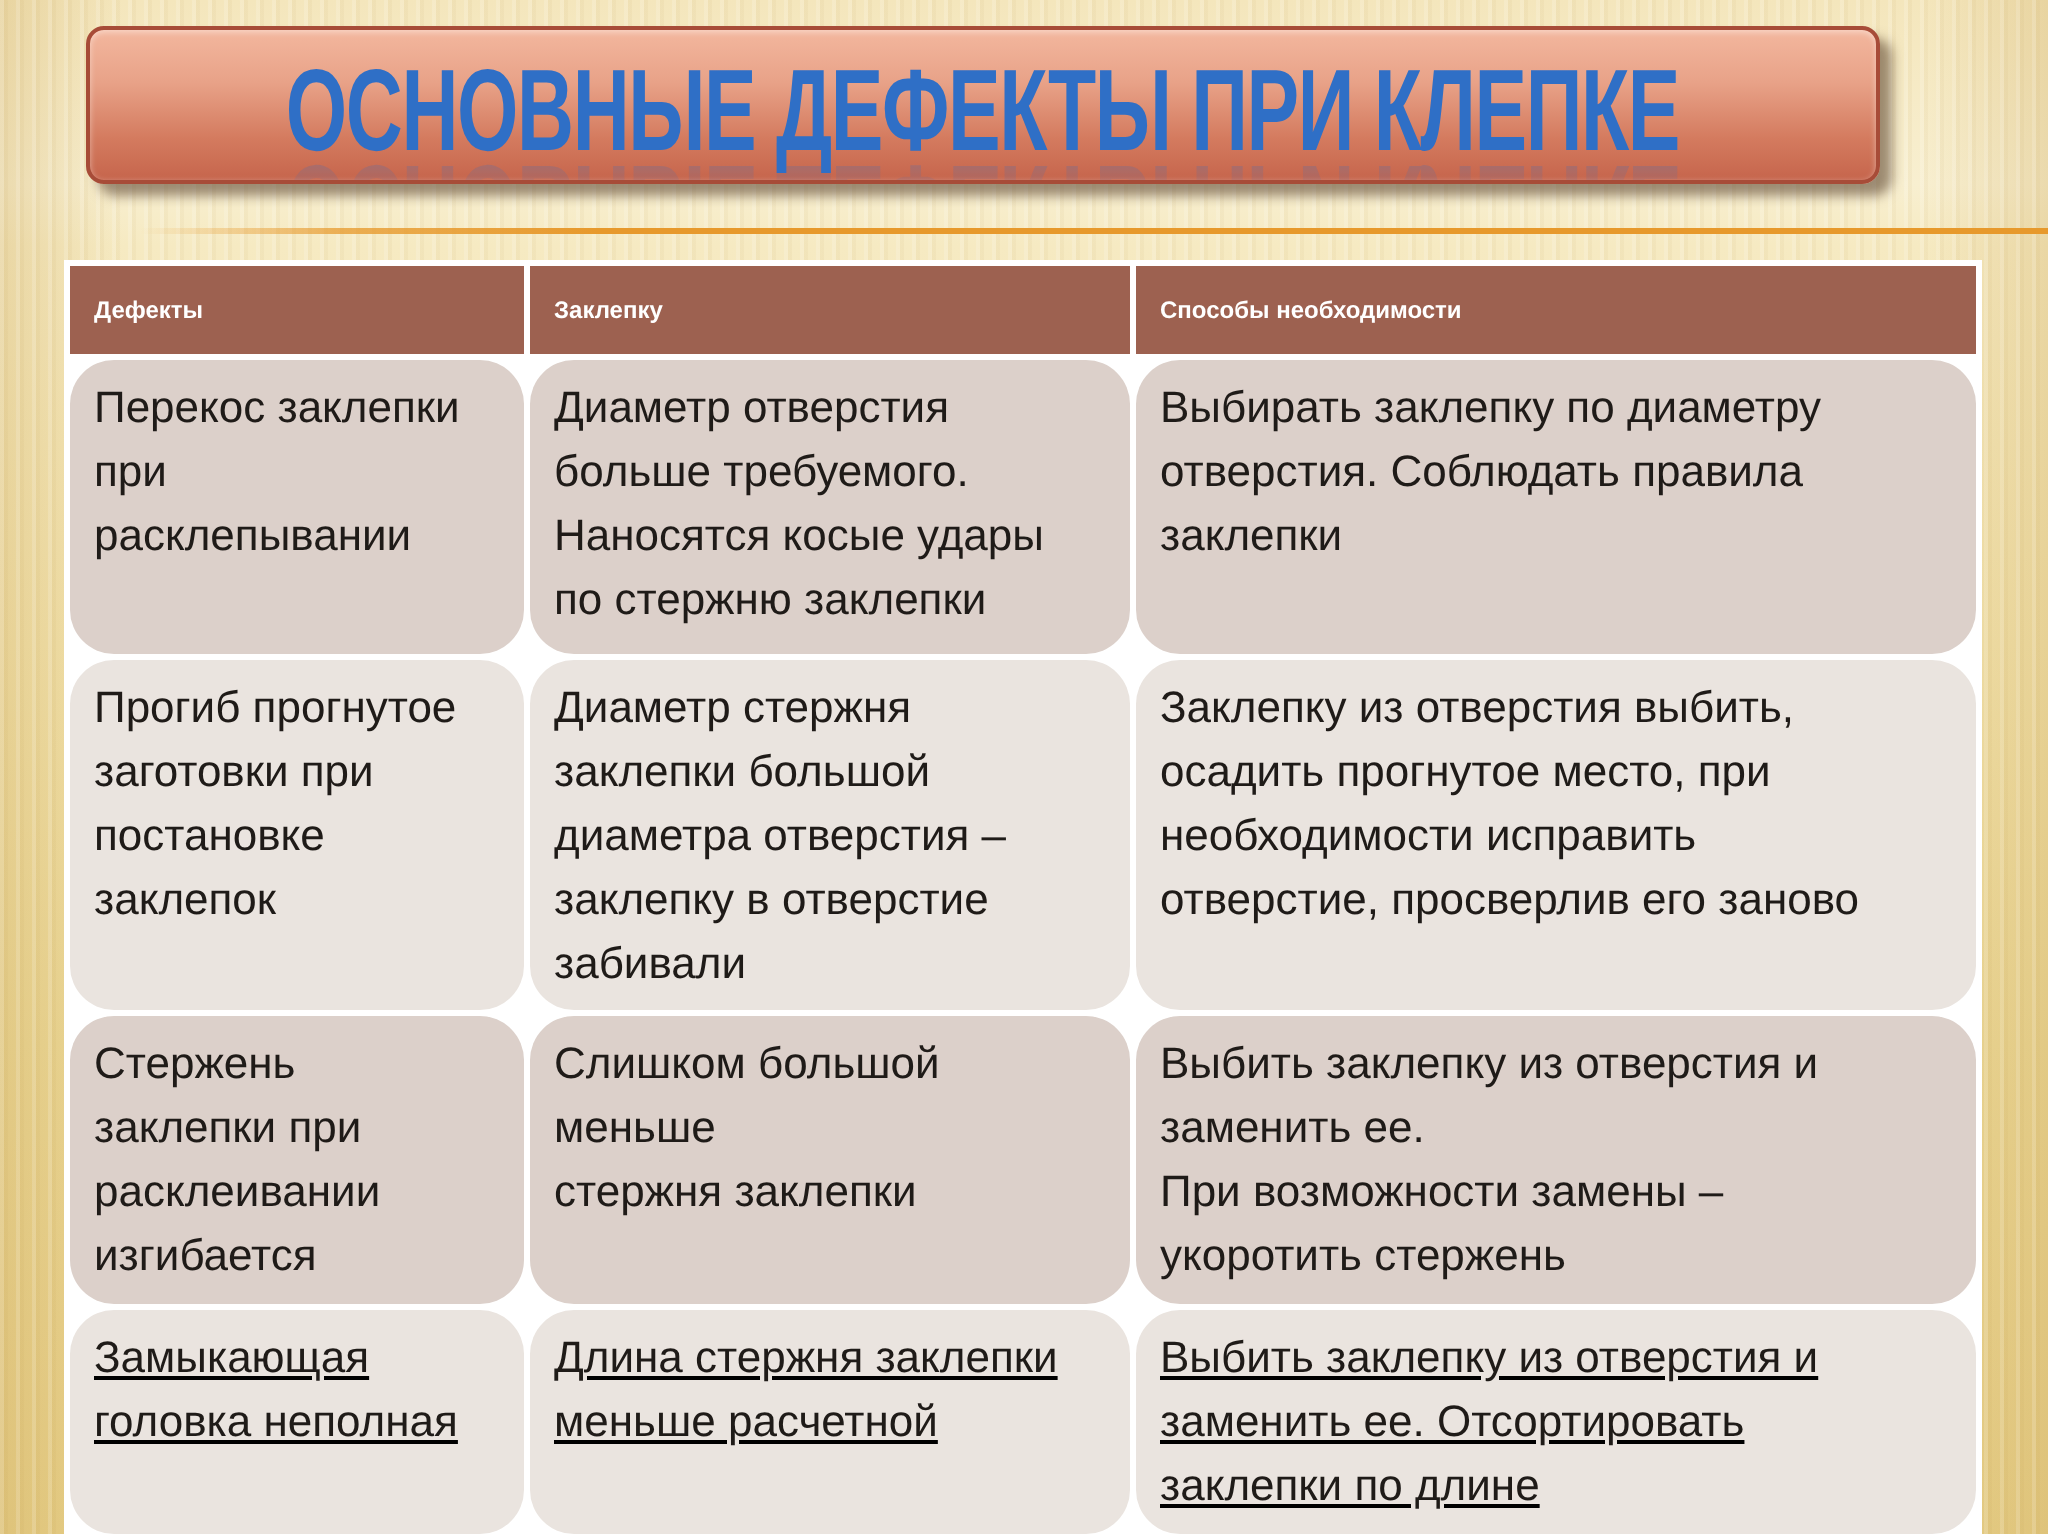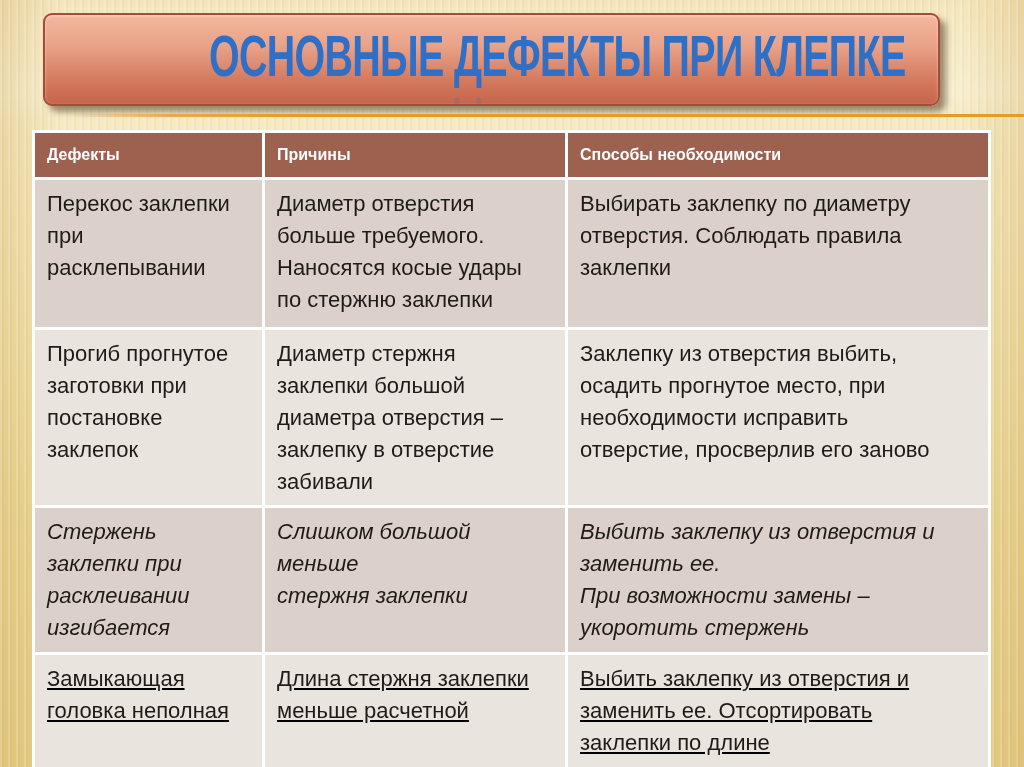--- a/index.html
+++ b/index.html
@@ -13,27 +13,28 @@
       repeating-linear-gradient(90deg, rgba(255,255,255,0.16) 0 2px, rgba(160,120,40,0.05) 2px 4px, rgba(255,255,255,0) 4px 8px),
       linear-gradient(90deg, rgba(205,170,95,0.30) 0, rgba(205,170,95,0) 6%, rgba(205,170,95,0) 94%, rgba(205,170,95,0.30) 100%),
       linear-gradient(180deg, #F4E6BC 0%, #F8EFD0 12%, #F6EAC2 16%, #F2E2AC 42%, #EBD795 68%, #E8D18C 86%, #E6CE86 100%);
   }
   .slide { position: absolute; inset: 0; }
 
   
   .title-banner {
     position: absolute;
     left: 43px; top: 13px;
-    width: 897px; height: 93px;
+    width: 897px; height: 79px;
     box-sizing: border-box;
     border: 2px solid #A74C38;
     border-radius: 9px;
     background: linear-gradient(180deg, #F3B79E 0%, #E8A288 35%, #D47B5F 72%, #C6654C 100%);
     box-shadow: 6px 6px 6px rgba(95,72,50,0.6), inset 0 1px 3px rgba(255,255,255,0.45);
     display: flex;
+    justify-content: center;
     overflow: hidden;
   }
   .title-text {
     display: inline-block;
     margin-top: 12px;
     font-size: 58px;
     font-weight: 700;
     line-height: 1;
     letter-spacing: -1px;
     white-space: nowrap;
@@ -61,41 +62,42 @@
     left: 32px; top: 130px;
     width: 953px;
     border-collapse: separate;
     border-spacing: 3px;
     background: #FFFFFF;
     table-layout: fixed;
   }
   th {
     background: #9D6150;
     color: #FFFFFF;
-    font-size: 16px;
+    font-size: 12px;
     font-weight: 700;
     text-align: left;
     vertical-align: middle;
     padding: 4px 12px;
     height: 36px;
   }
   td {
     font-size: 22px;
     color: #1F1B18;
     line-height: 1.45;
     vertical-align: top;
     padding: 8px 12px;
     white-space: pre-line;
     word-wrap: break-word;
+    border-radius: 22px;
   }
   tbody tr:nth-child(odd)  td { background: #DCD0CA; }
   tbody tr:nth-child(even) td { background: #EAE4DF; }
   tbody tr:nth-child(1) { height: 147px; }
   tbody tr:nth-child(2) { height: 171px; }
-  tbody tr:nth-child(3) { height: 144px; font-style: italic; }
+  tbody tr:nth-child(3) { height: 144px; }
   tbody tr:nth-child(4) { height: 99px; text-decoration: underline; }
   col.c1 { width: 227px; }
   col.c2 { width: 300px; }
   col.c3 { width: 420px; }
 </style>
 </head>
 <body>
 
 <div class="slide">
 
@@ -107,21 +109,21 @@
 
   <table class="defects-table">
     <colgroup>
       <col class="c1">
         <col class="c2">
         <col class="c3">
     </colgroup>
     <thead>
       <tr>
         <th>Дефекты</th>
-        <th>Причины</th>
+        <th>Заклепку</th>
         <th>Способы необходимости</th>
       </tr>
     </thead>
     <tbody>
         <tr>
     <td>Перекос заклепки
 при
 расклепывании</td>
     <td>Диаметр отверстия
 больше требуемого.

